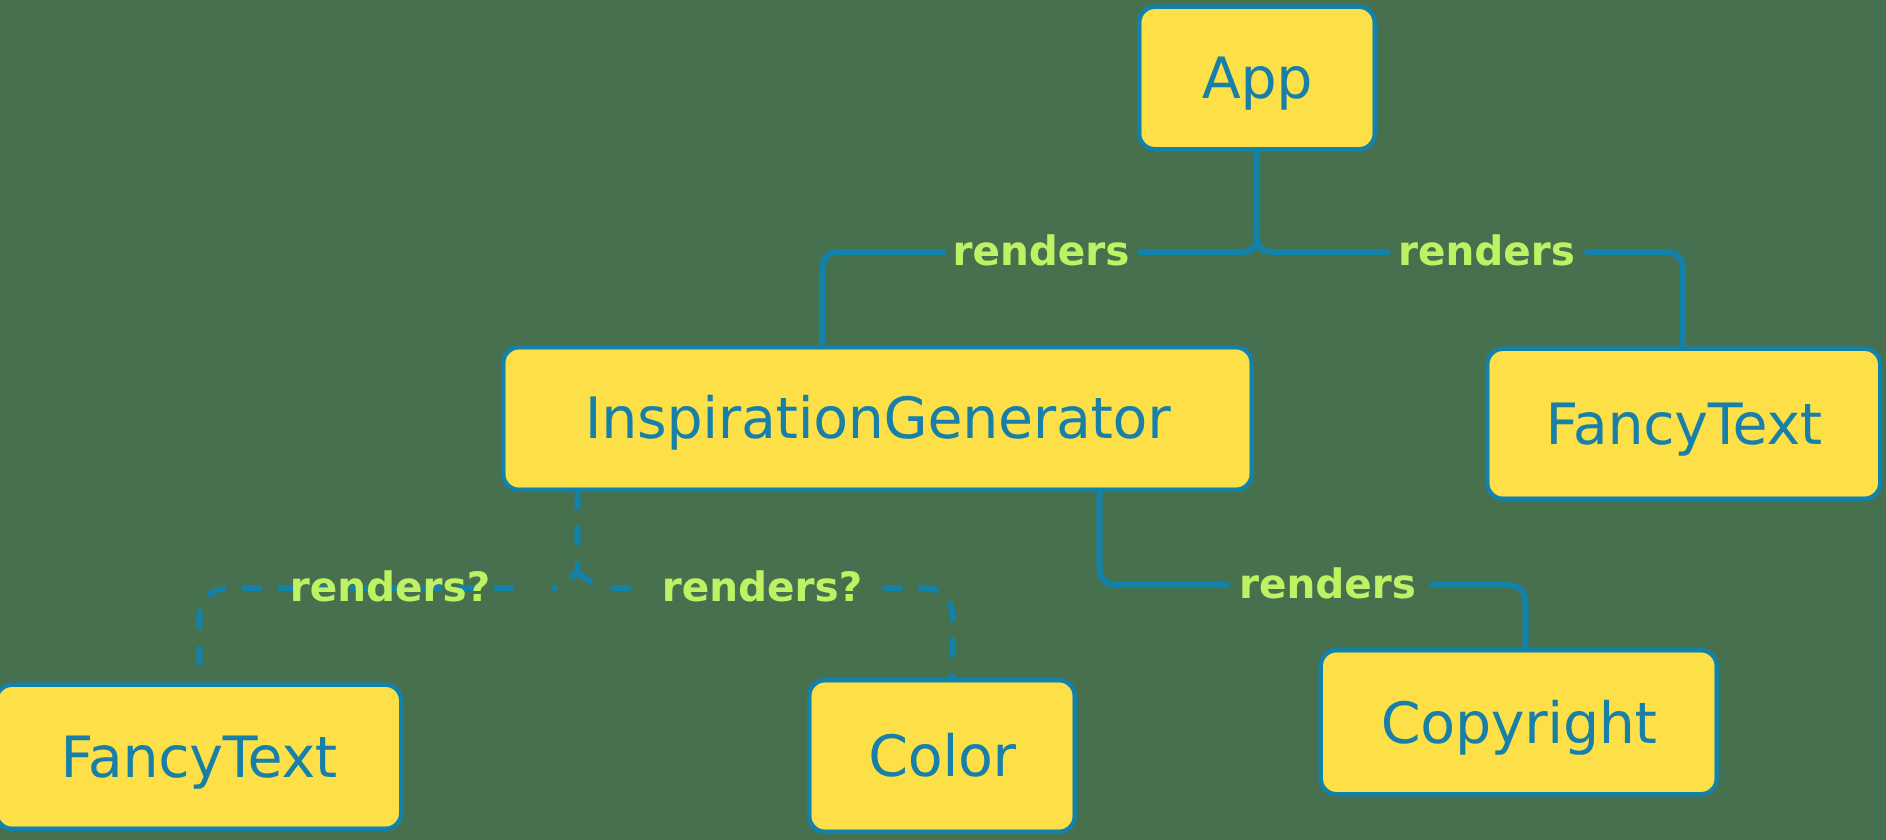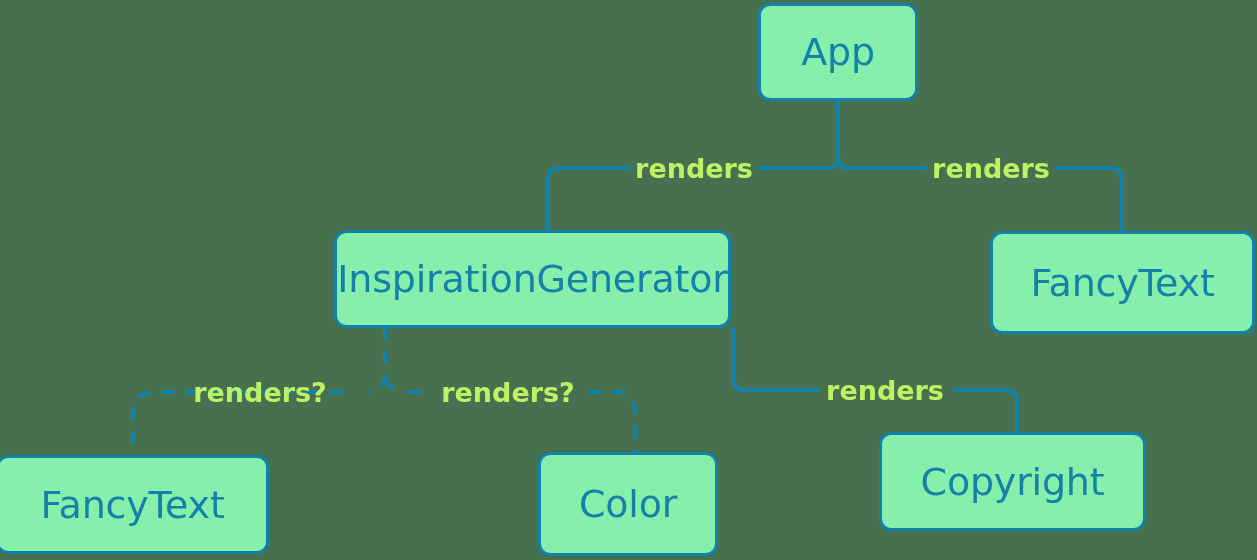--- a/index.html
+++ b/index.html
@@ -21,21 +21,21 @@
   #edges {
     position: absolute;
     left: 0;
     top: 0;
     width: 1257px;
     height: 560px;
   }
   .node {
     position: absolute;
     box-sizing: border-box;
-    background: #86efac;
+    background: #fde047;
     border: 3px solid #1282ab;
     border-radius: 12px;
     color: #1880a8;
     display: flex;
     align-items: center;
     justify-content: center;
     font-family: "DejaVu Sans", "Liberation Sans", sans-serif;
     font-size: 38px;
     font-weight: 400;
     letter-spacing: -0.2px;
@@ -95,21 +95,21 @@
   <div class="edge-label" style="left:260px; top:392px;">renders?</div>
 
   <div class="edge-label" style="left:508px; top:392px;">renders?</div>
 
   <div class="edge-label" style="left:885px; top:390px;">renders</div>
 
   <div class="node" style="left:758px; top:3px; width:160px; height:98px;">
     <span>App</span>
   </div>
 
-  <div class="node" style="left:334px; top:230px; width:397px; height:98px;">
+  <div class="node" style="left:334px; top:230px; width:502px; height:98px;">
     <span>InspirationGenerator</span>
   </div>
 
   <div class="node" style="left:-4px; top:455px; width:273px; height:99px;">
     <span>FancyText</span>
   </div>
 
   <div class="node" style="left:990px; top:231px; width:265px; height:103px;">
     <span>FancyText</span>
   </div>

